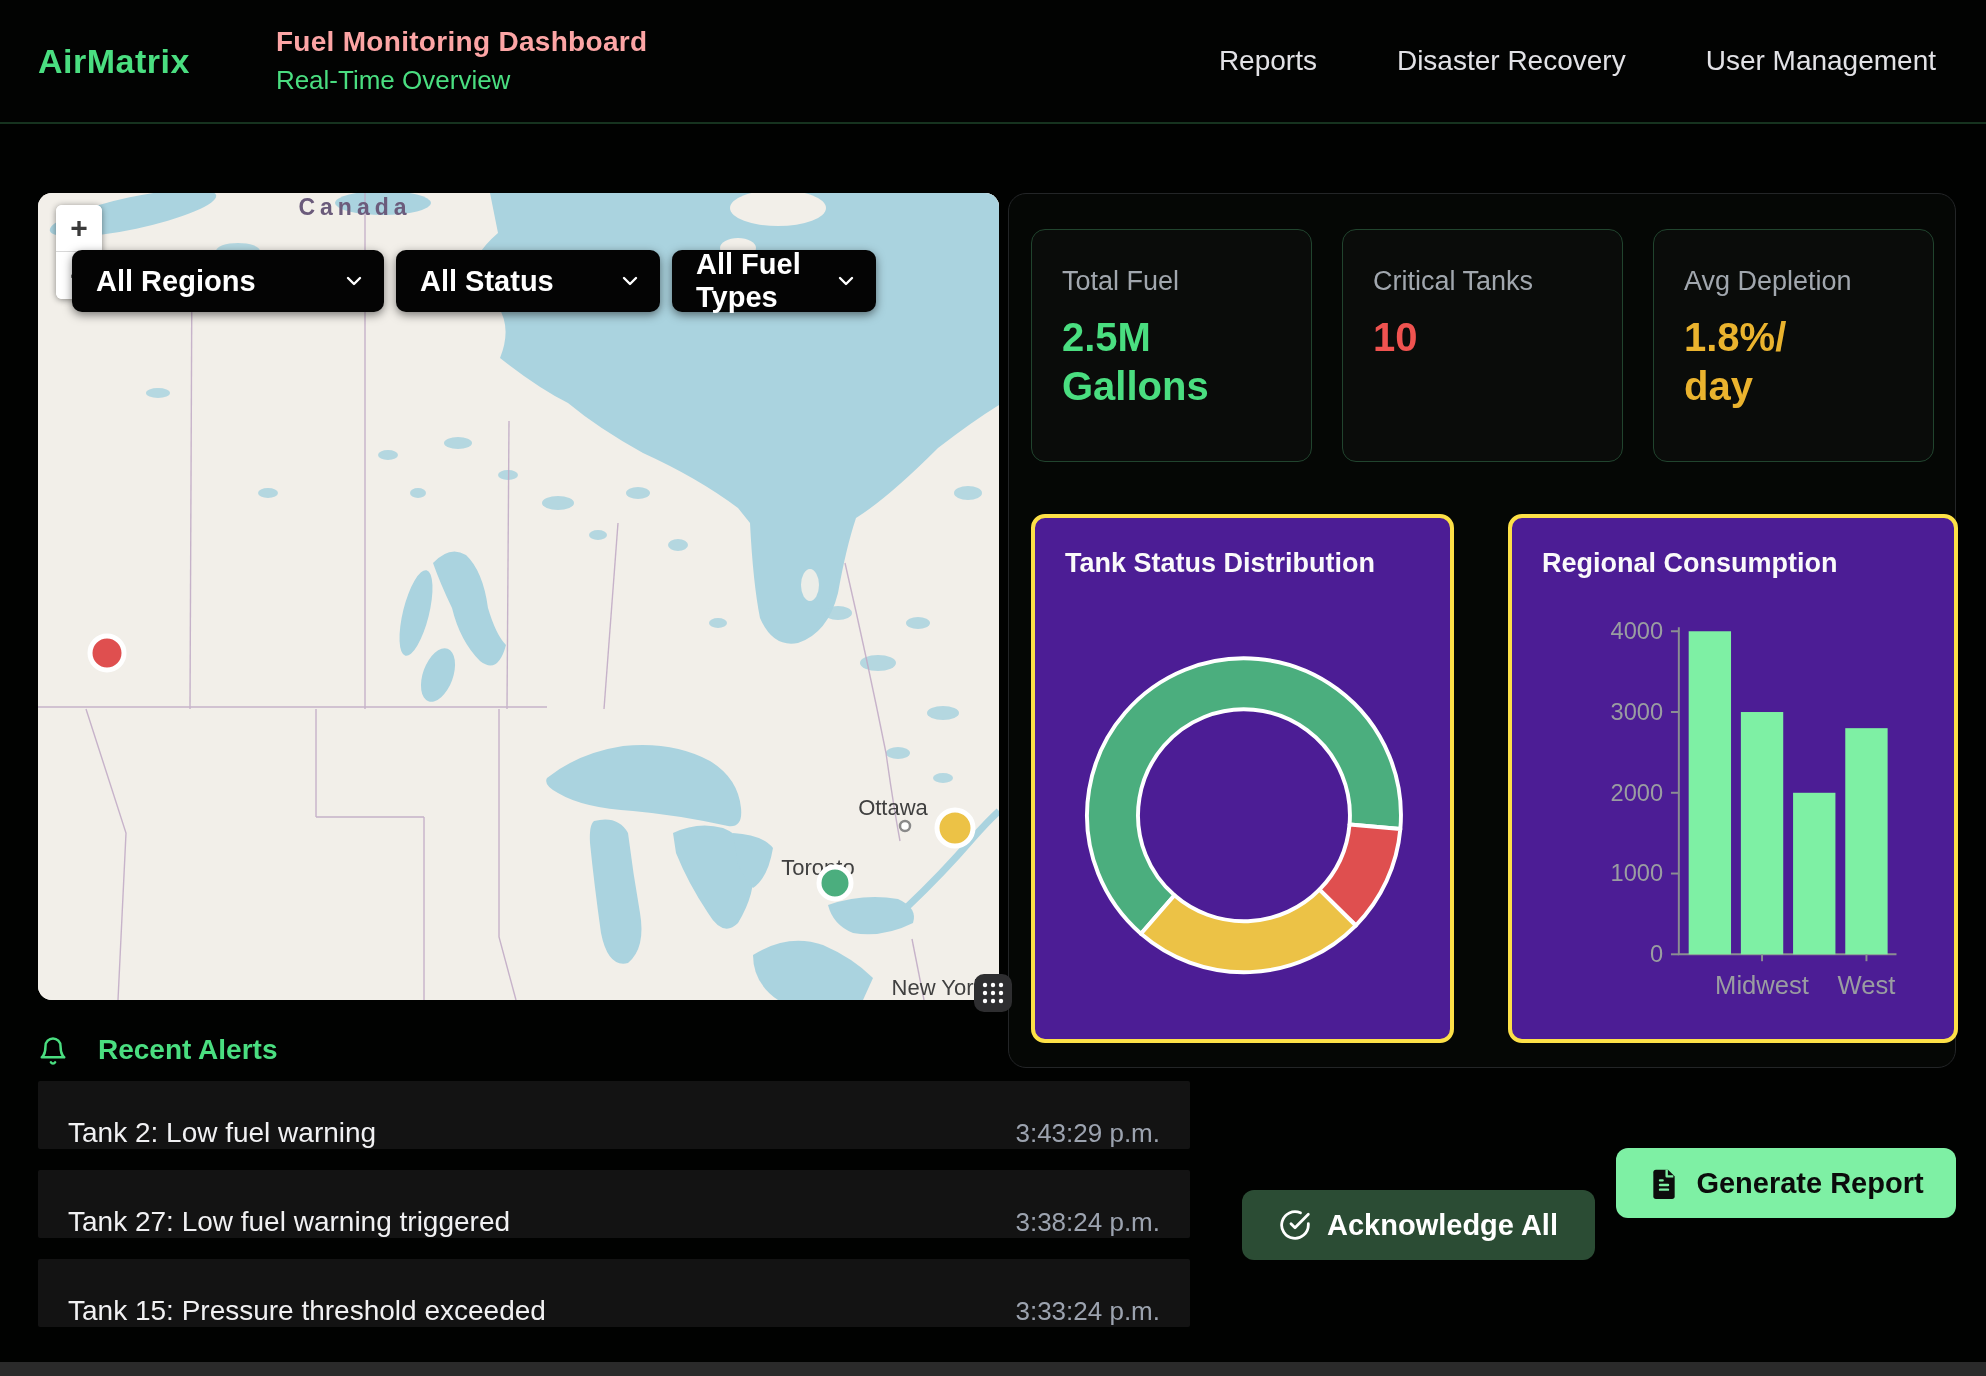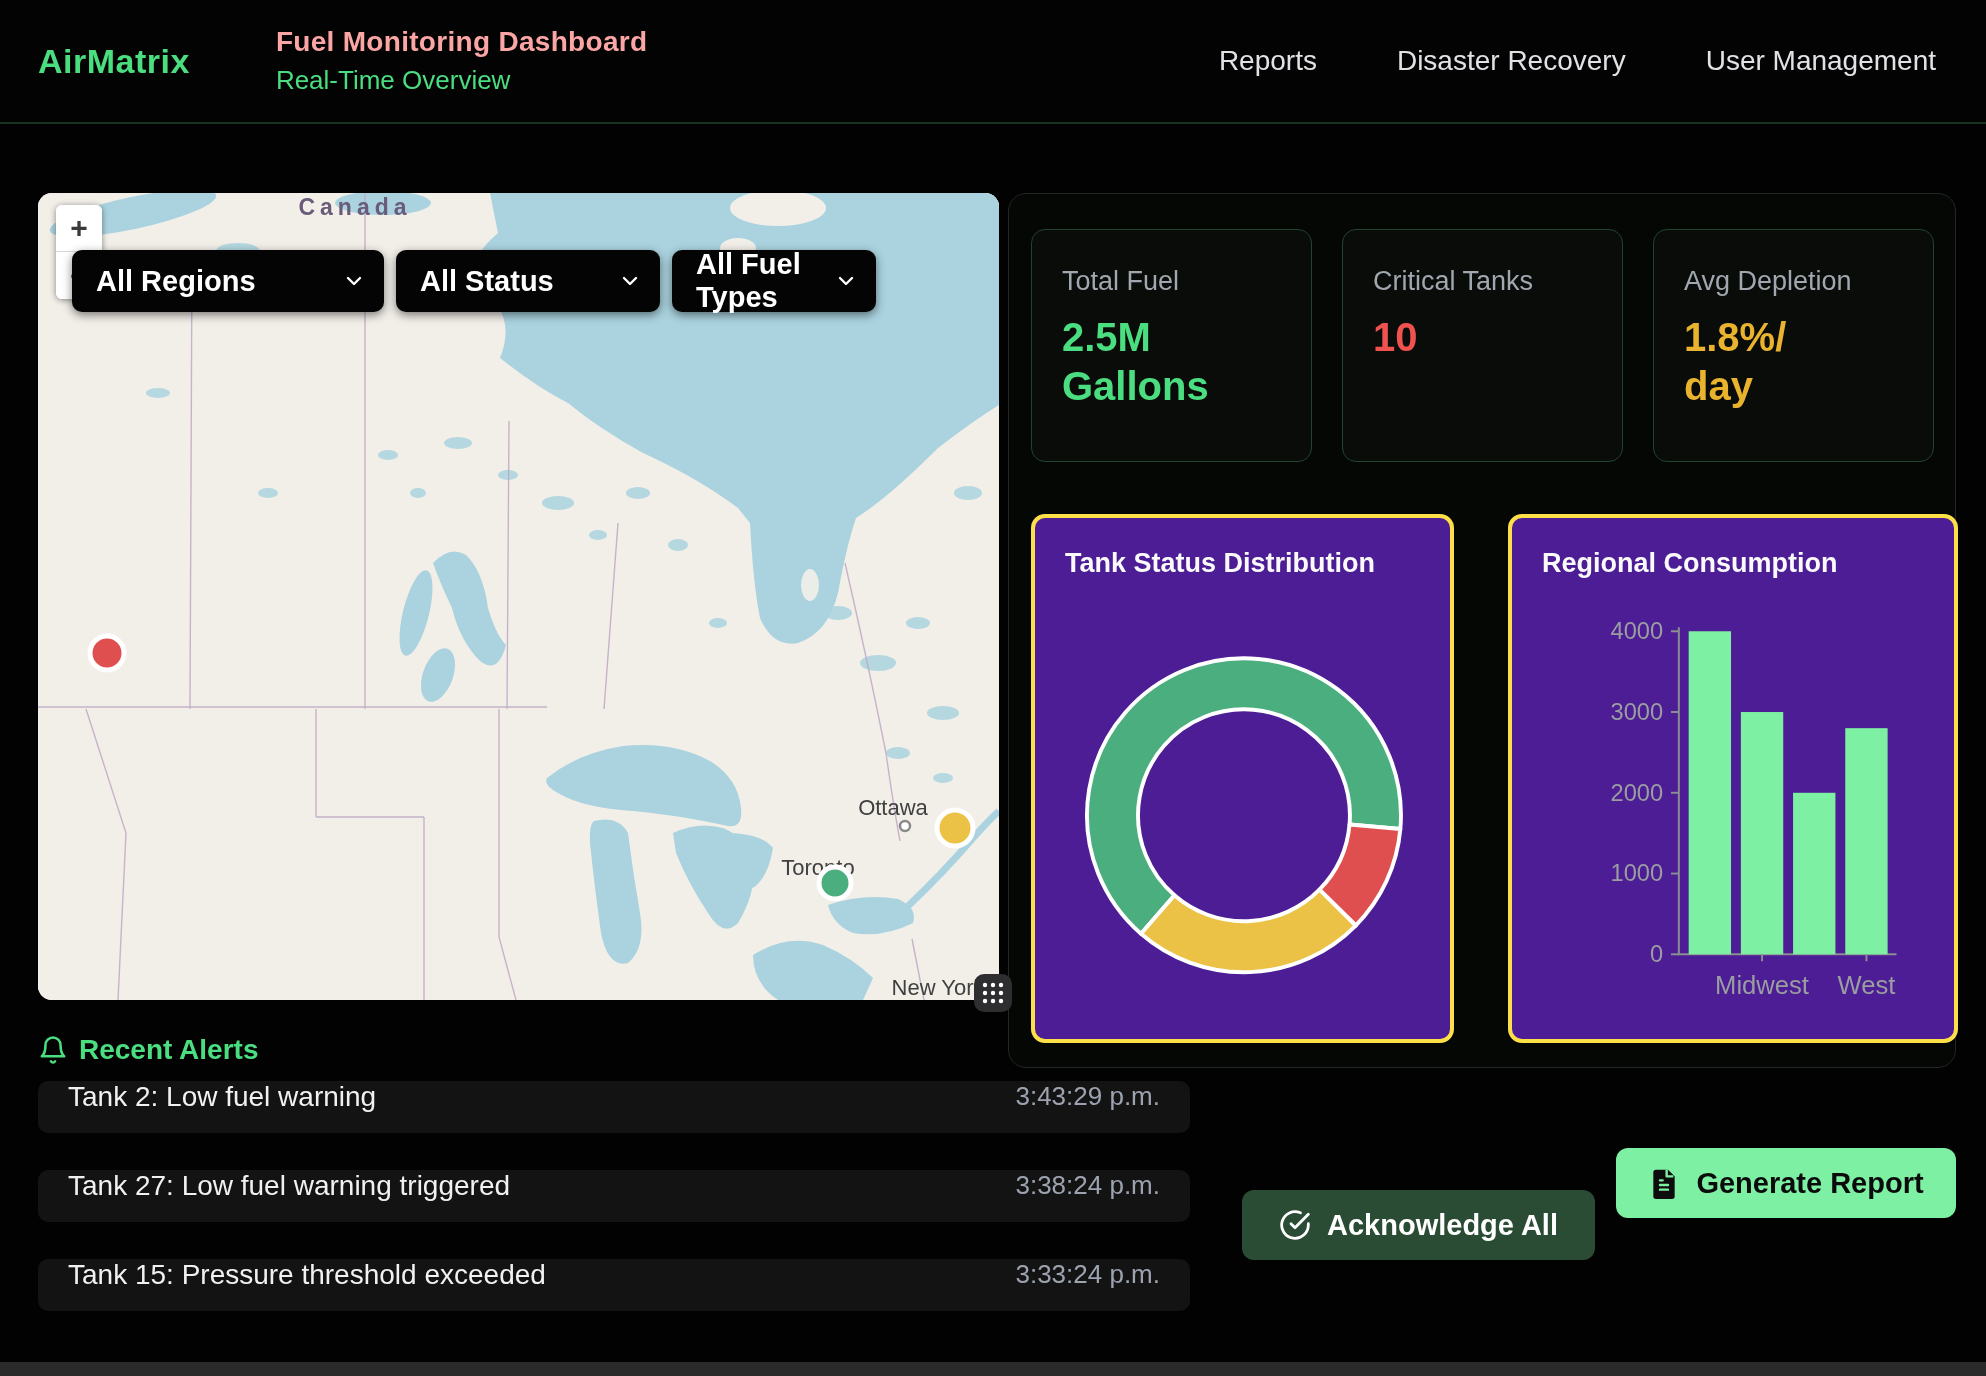--- a/index.html
+++ b/index.html
@@ -47,24 +47,24 @@
   .stat-value { margin-top:16px; font-size:40px; font-weight:700; line-height:1.22; }
 
   .chart-card { position:absolute; top:320px; height:529px; background:#4c1d95;
                 border:4px solid #fde047; border-radius:14px; overflow:hidden; }
   .chart-card.donut { left:22px; width:423px; }
   .chart-card.bars  { left:499px; width:450px; }
   .card-title { position:absolute; top:30px; left:30px; font-size:27px; font-weight:700; color:#fafafa; z-index:2; }
   .chart-svg { position:absolute; inset:0; width:100%; height:100%; }
 
   
-  .alerts-heading { position:absolute; left:38px; top:1034px; display:flex; align-items:center; gap:11px; }
+  .alerts-heading { position:absolute; left:38px; top:1034px; display:flex; align-items:flex-end; gap:30px; }
   .alerts-heading .txt { font-size:28px; font-weight:700; color:#4ade80; }
-  .alert-row { position:absolute; left:38px; width:1152px; height:52px; background:#131313;
-               border-radius:10px; display:flex; align-items:flex-start; padding:0 30px; }
+  .alert-row { position:absolute; left:38px; width:1152px; height:68px; background:#131313;
+               border-radius:2px; display:flex; align-items:flex-end; padding:0 30px; }
   .alert-row.r0 { top:1081px; } .alert-row.r1 { top:1170px; } .alert-row.r2 { top:1259px; }
   .alert-msg { font-size:28px; color:#f1f1f3; }
   .alert-time { margin-left:auto; font-size:26px; color:#9ca3af; }
 
   
   .btn { position:absolute; top:1148px; height:70px; border:none; border-radius:12px; cursor:pointer;
          display:flex; align-items:center; justify-content:center; gap:16px;
          font-family:"Liberation Sans",sans-serif; }
   .btn-ack { left:1242px; width:353px; background:#2b4c34; color:#fff; font-size:29px; font-weight:600;margin-top:42px; }
   .btn-gen { left:1616px; width:340px; background:#7ef0a4; color:#0b0b0b; font-size:29px; font-weight:700; }

